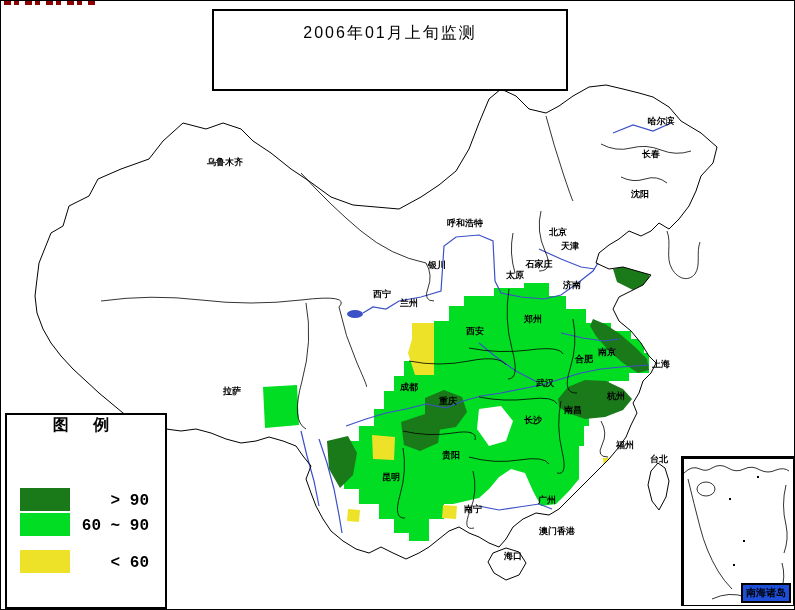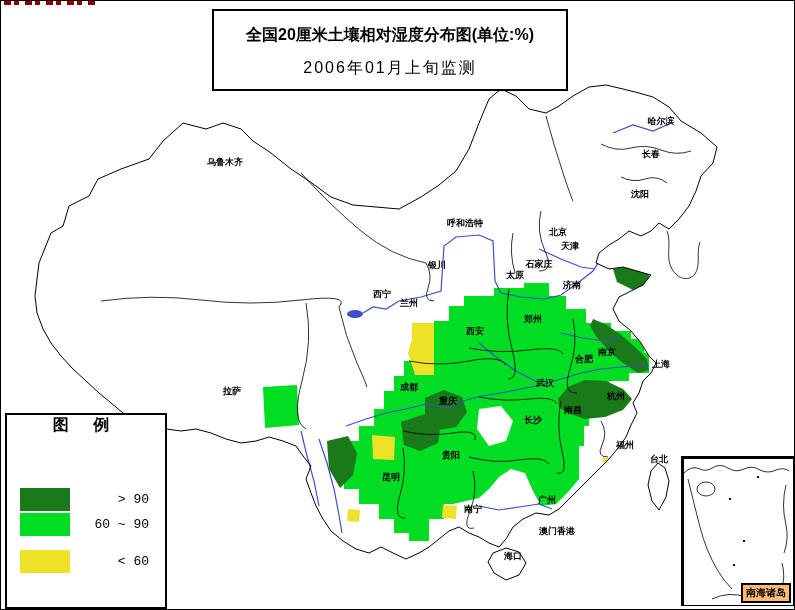--- a/index.html
+++ b/index.html
@@ -16,27 +16,27 @@
     border:2px solid #000;background:#fff;z-index:6;text-align:center;}
   .titlebox .t1{margin-top:14px;font-size:16px;font-weight:bold;color:#000;}
   .titlebox .t2{margin-top:12px;font-size:16px;font-weight:normal;letter-spacing:2px;color:#000;}
   
   .legendbox{position:absolute;left:4px;top:412px;width:158px;height:192px;
     border:2px solid #000;background:#fff;z-index:6;}
   .legendtitle{text-align:center;font-size:16px;font-weight:bold;letter-spacing:10px;color:#000;}
   .lrow{position:absolute;left:0;width:100%;height:23px;}
   .lrow .sw{position:absolute;left:13px;top:0;width:50px;height:23px;}
   .lrow .lb{position:absolute;left:70px;top:4px;width:72px;text-align:right;
-    font-size:13px;font-weight:normal;color:#000;font-family:"Liberation Mono","DejaVu Sans Mono",monospace;}
+    font-size:16px;font-weight:bold;color:#000;font-family:"Liberation Mono","DejaVu Sans Mono",monospace;}
   
   .credit{position:absolute;left:177px;top:552px;z-index:6;font-size:15px;font-weight:bold;color:#000;line-height:20px;}
   
   .inset{position:absolute;left:680px;top:455px;width:109px;height:146px;background:#fff;
     border:1px solid #000;border-left-width:3px;border-top-width:3px;z-index:6;}
-  .insetlabel{position:absolute;right:2px;bottom:2px;border:2px solid #000;background:#fdba74;
+  .insetlabel{position:absolute;right:2px;bottom:2px;border:2px solid #000;background:#1d4ed8;
     padding:1px 3px;font-size:10px;font-weight:bold;color:#000;}
   svg text.city{font-family:"Liberation Sans", sans-serif;font-size:9px;font-weight:bold;fill:#000;text-anchor:middle;}
   .mapsvg{position:absolute;left:0;top:0;z-index:1;}
 </style>
 </head>
 <body>
 
 <div id="frame">
 
   <div class="redmarks"></div>
@@ -138,21 +138,20 @@
         <text x="624" y="447" class="city">福州</text>
         <text x="658" y="461" class="city">台北</text>
         <text x="546" y="502" class="city">广州</text>
         <text x="472" y="511" class="city">南宁</text>
         <text x="556" y="533" class="city">澳门香港</text>
         <text x="512" y="558" class="city">海口</text>
       </g>
   </svg>
 
   <div class="titlebox">
-    <div class="t1">全国20厘米土壤相对湿度分布图(单位:%)</div>
     <div class="t2">2006年01月上旬监测</div>
   </div>
 
   <div class="legendbox">
     <div class="legendtitle">图 例</div>
     <div class="lrow" style="top:73px;">
       <div class="sw" style="background: rgb(26, 122, 26);"></div>
       <div class="lb">&gt; 90</div>
     </div>
     <div class="lrow" style="top:98px;">

